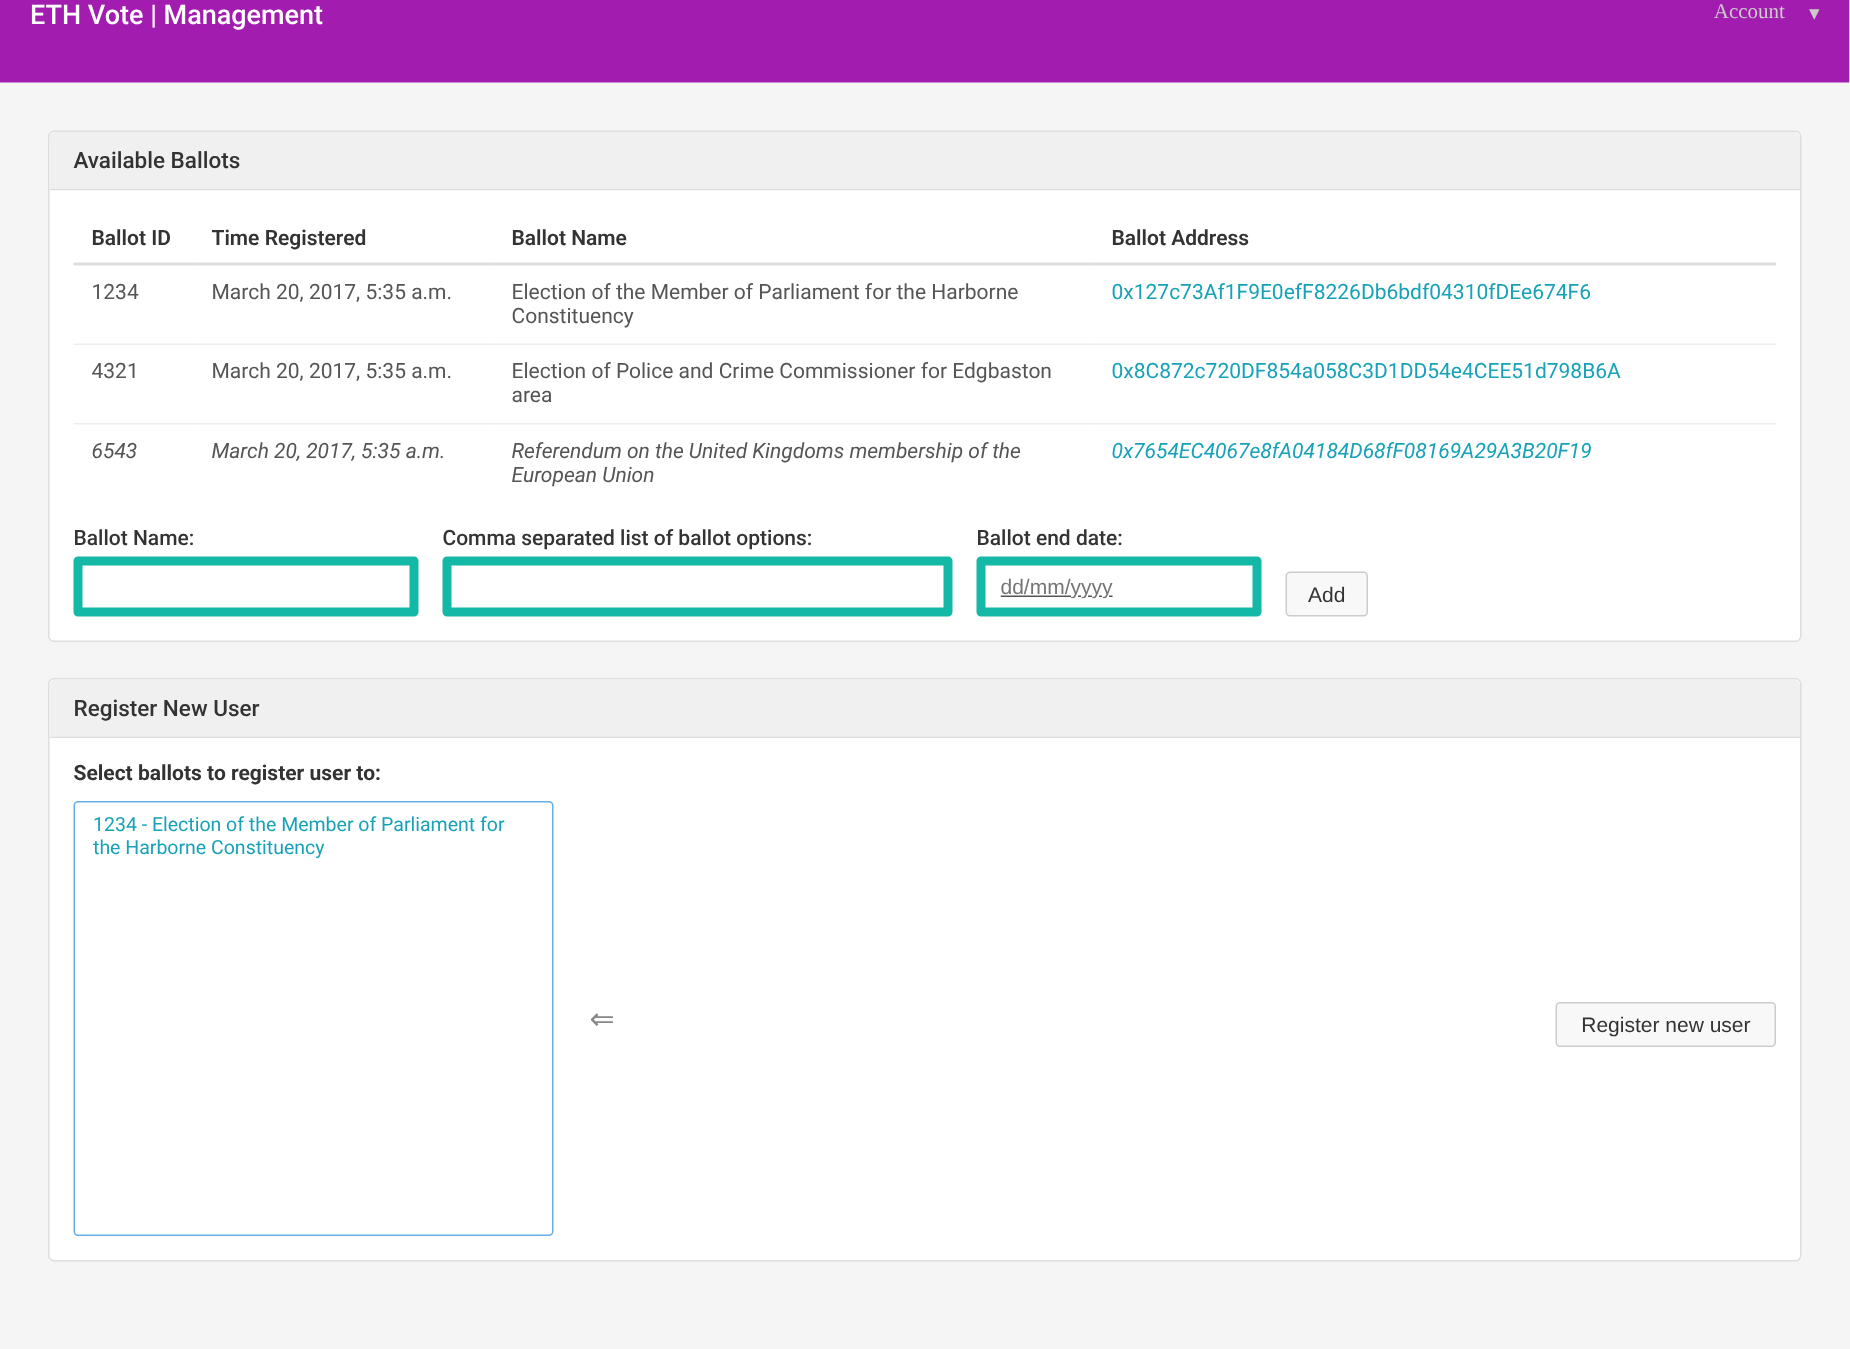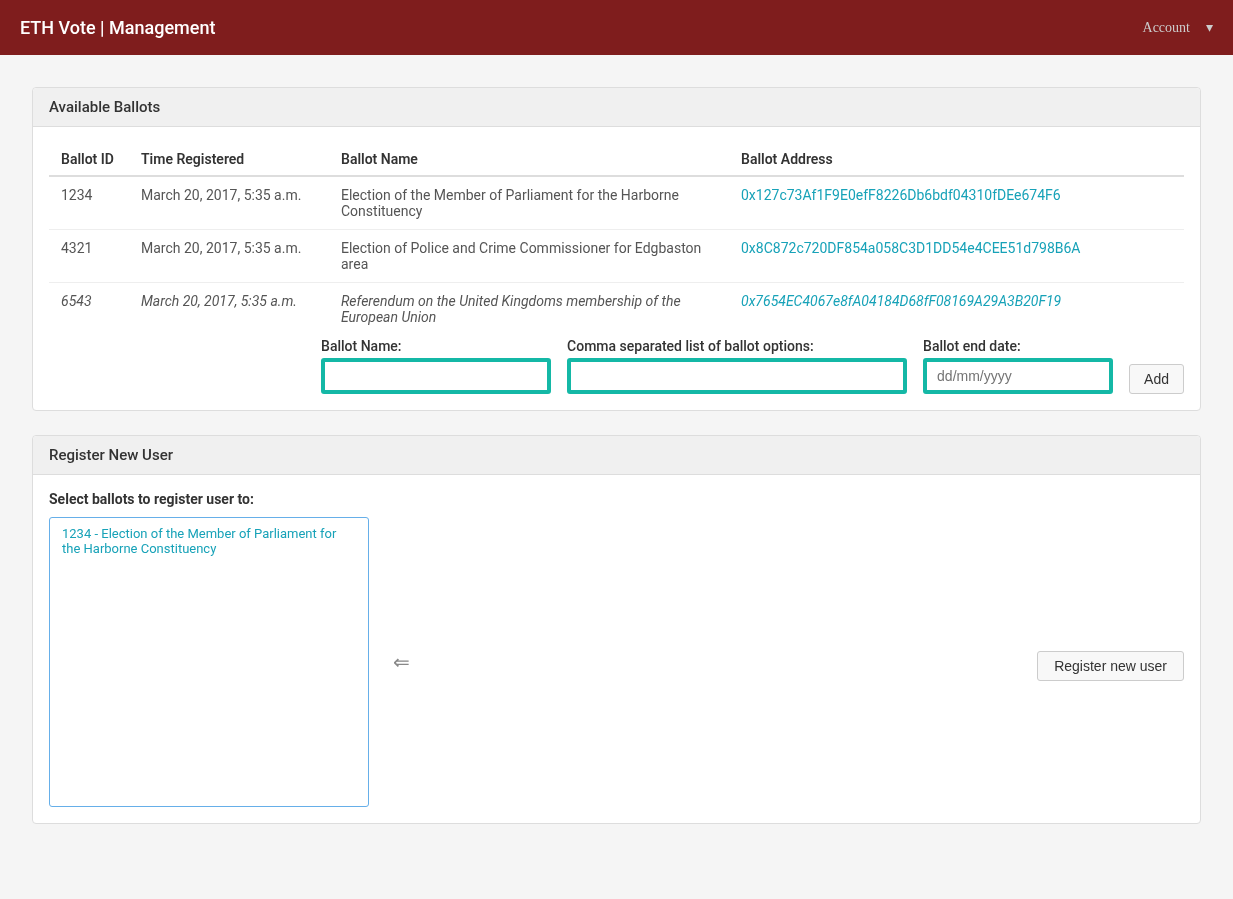--- a/index.html
+++ b/index.html
@@ -5,24 +5,24 @@
     * { box-sizing: border-box; margin: 0; padding: 0; }
     body {
       font-family: -apple-system, BlinkMacSystemFont, "Segoe UI", Roboto, "Helvetica Neue", Arial, sans-serif;
       font-size: 14px;
       background: #f5f5f5;
       color: #333;
     }
 
     
     .navbar {
-      background: #7f1d1d;
+      background: #a21caf;
       color: #fff;
       display: flex;
-      align-items: center;
+      align-items: flex-start;
       justify-content: space-between;
       padding: 0 20px;
       height: 55px;
     }
     .navbar-brand {
       font-size: 18px;
       font-weight: 500;
       color: #fff;
     }
     .navbar-account {
@@ -84,43 +84,43 @@
     .name-col { width: 400px; }
     .address-col { }
     .ballot-link {
       color: #17a2b8;
       text-decoration: none;
       word-break: break-all;
     }
 
     
     .add-ballot-form {
-      margin-top: 3px;
+      margin-top: 16px;
       display: flex;
       align-items: flex-end;
       gap: 16px;
-      justify-content: flex-end;
     }
     .form-group {
       display: flex;
       flex-direction: column;
       gap: 4px;
     }
     .form-group label {
       font-weight: 500;
       color: #333;
       font-size: 14px;
     }
     .form-group input {
-      border: 4px solid #14b8a6;
+      border: 6px solid #14b8a6;
       border-radius: 3px;
       padding: 6px 10px;
       font-size: 14px;
       color: #555;
       outline: none;
+      text-decoration: underline;
     }
     .input-ballot-name { width: 230px; }
     .input-ballot-options { width: 340px; }
     .input-ballot-date { width: 190px; }
     .btn {
       padding: 6px 14px;
       border: 1px solid #ccc;
       border-radius: 3px;
       cursor: pointer;
       font-size: 14px;

